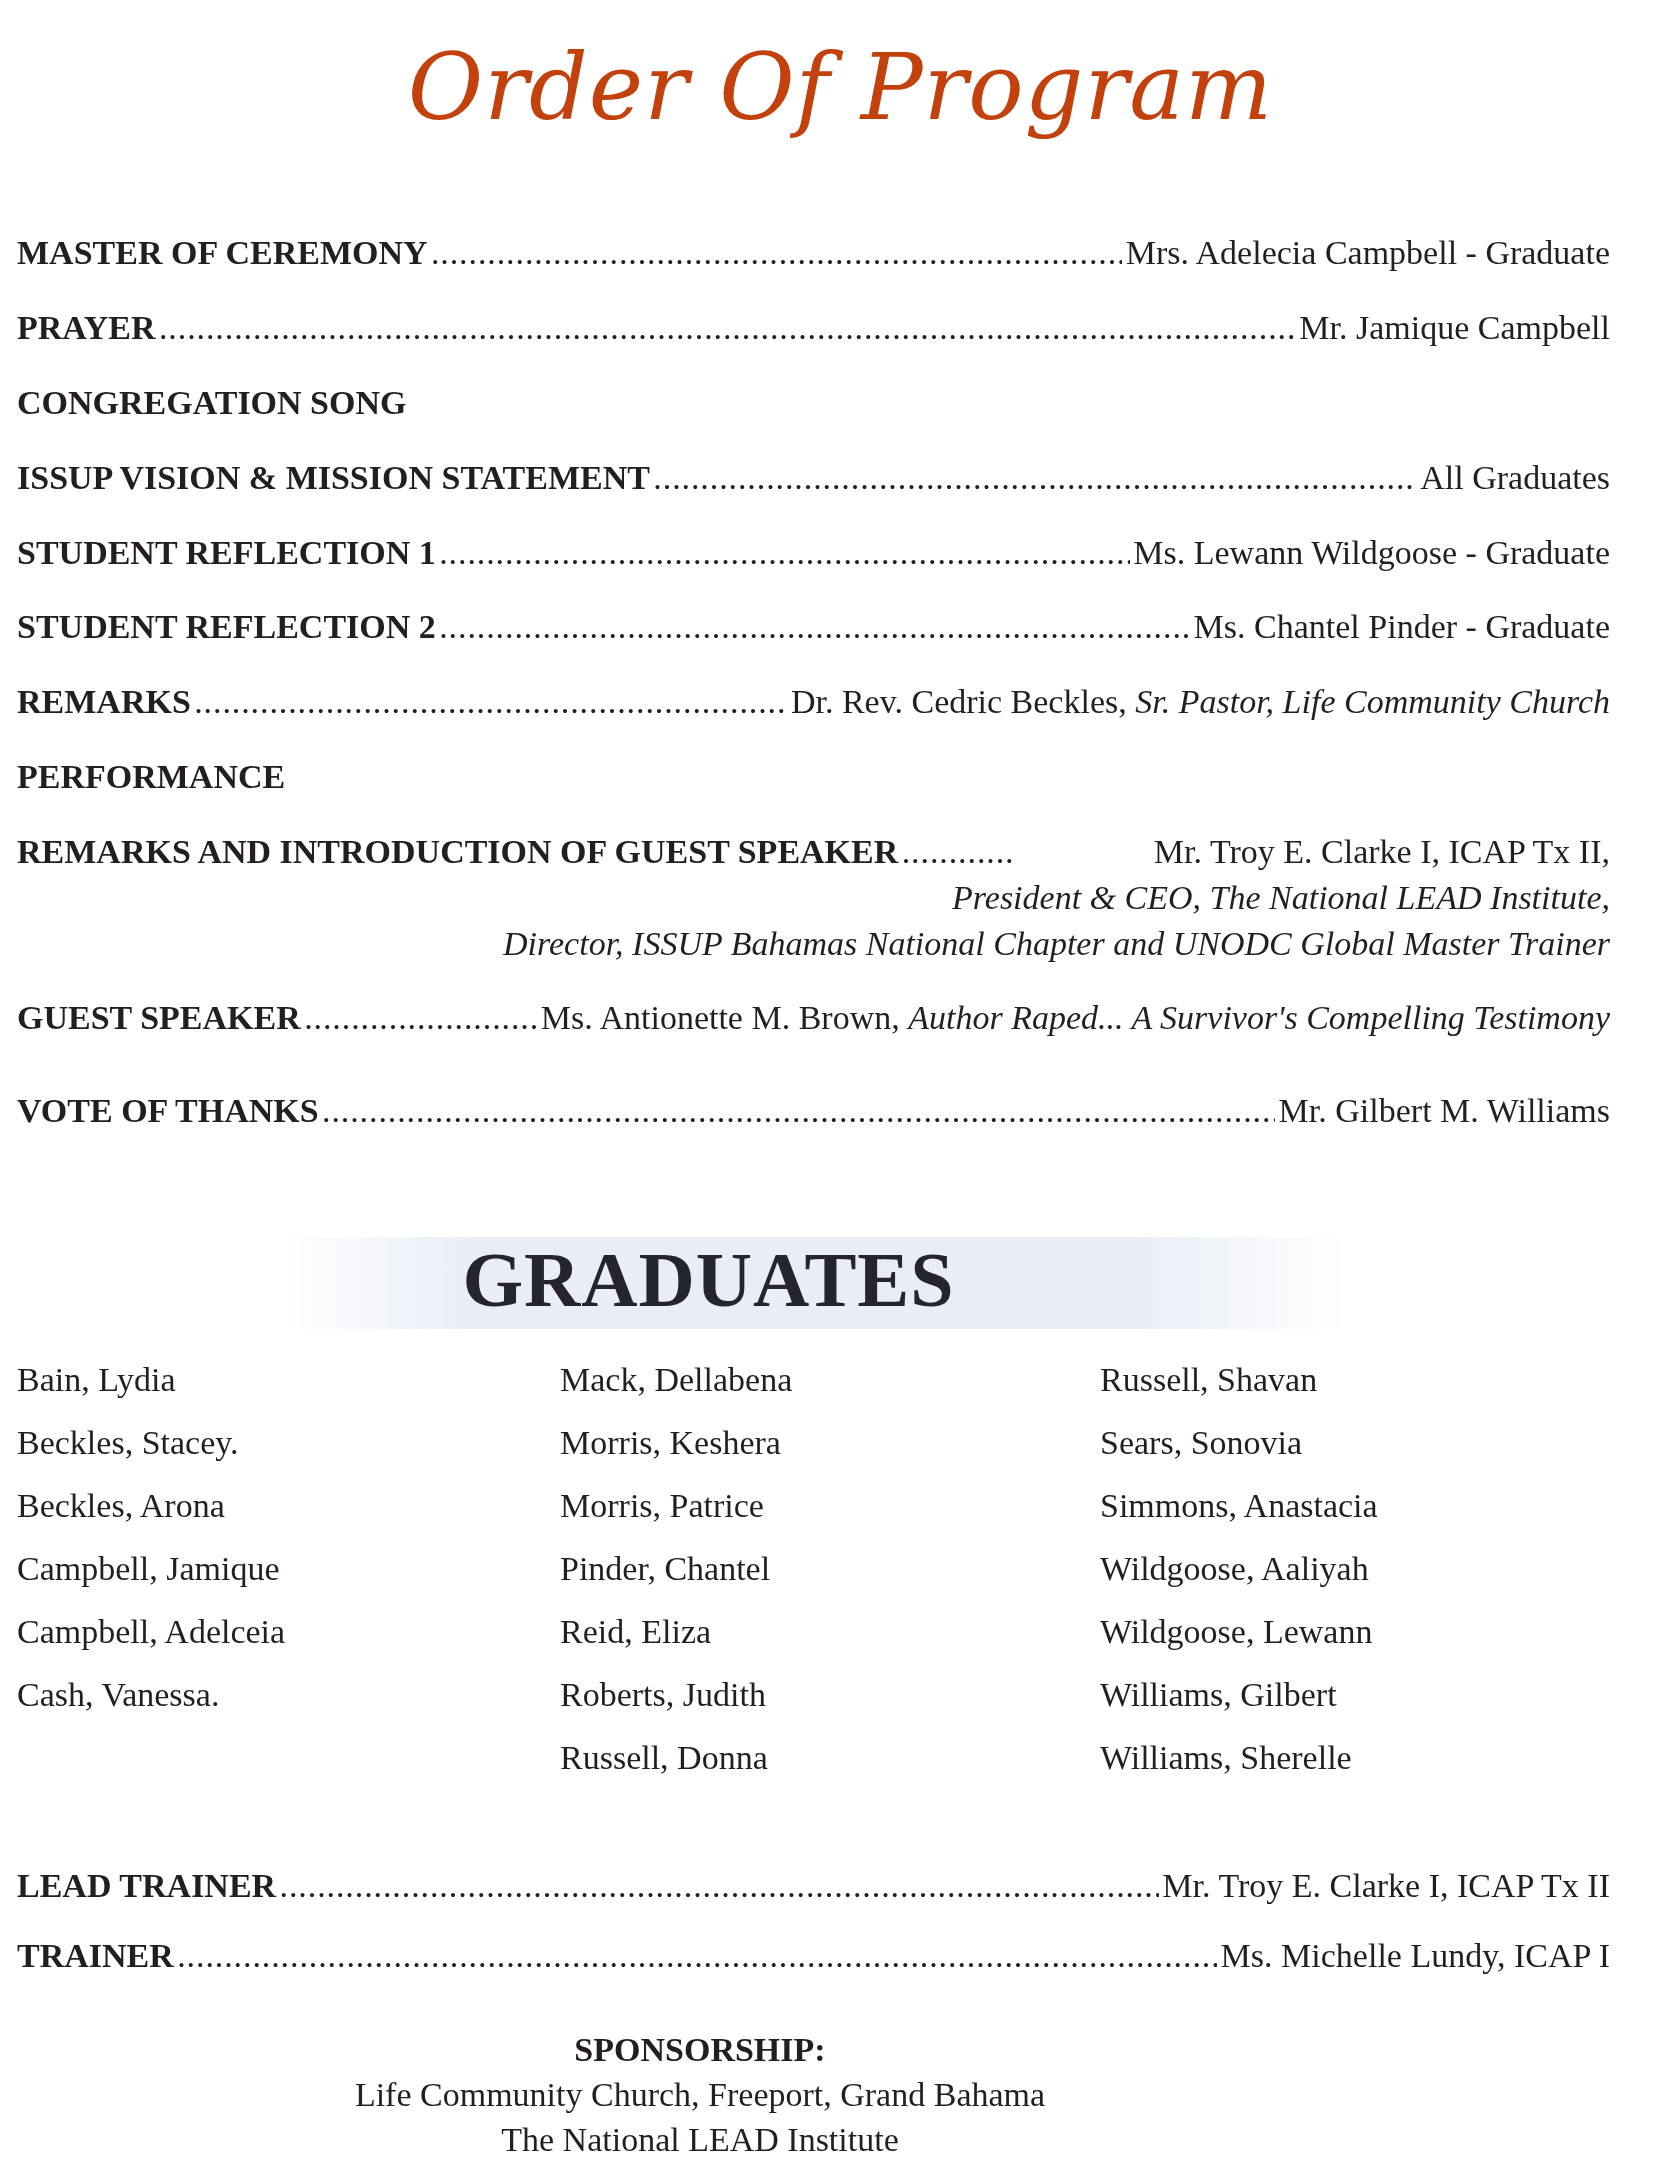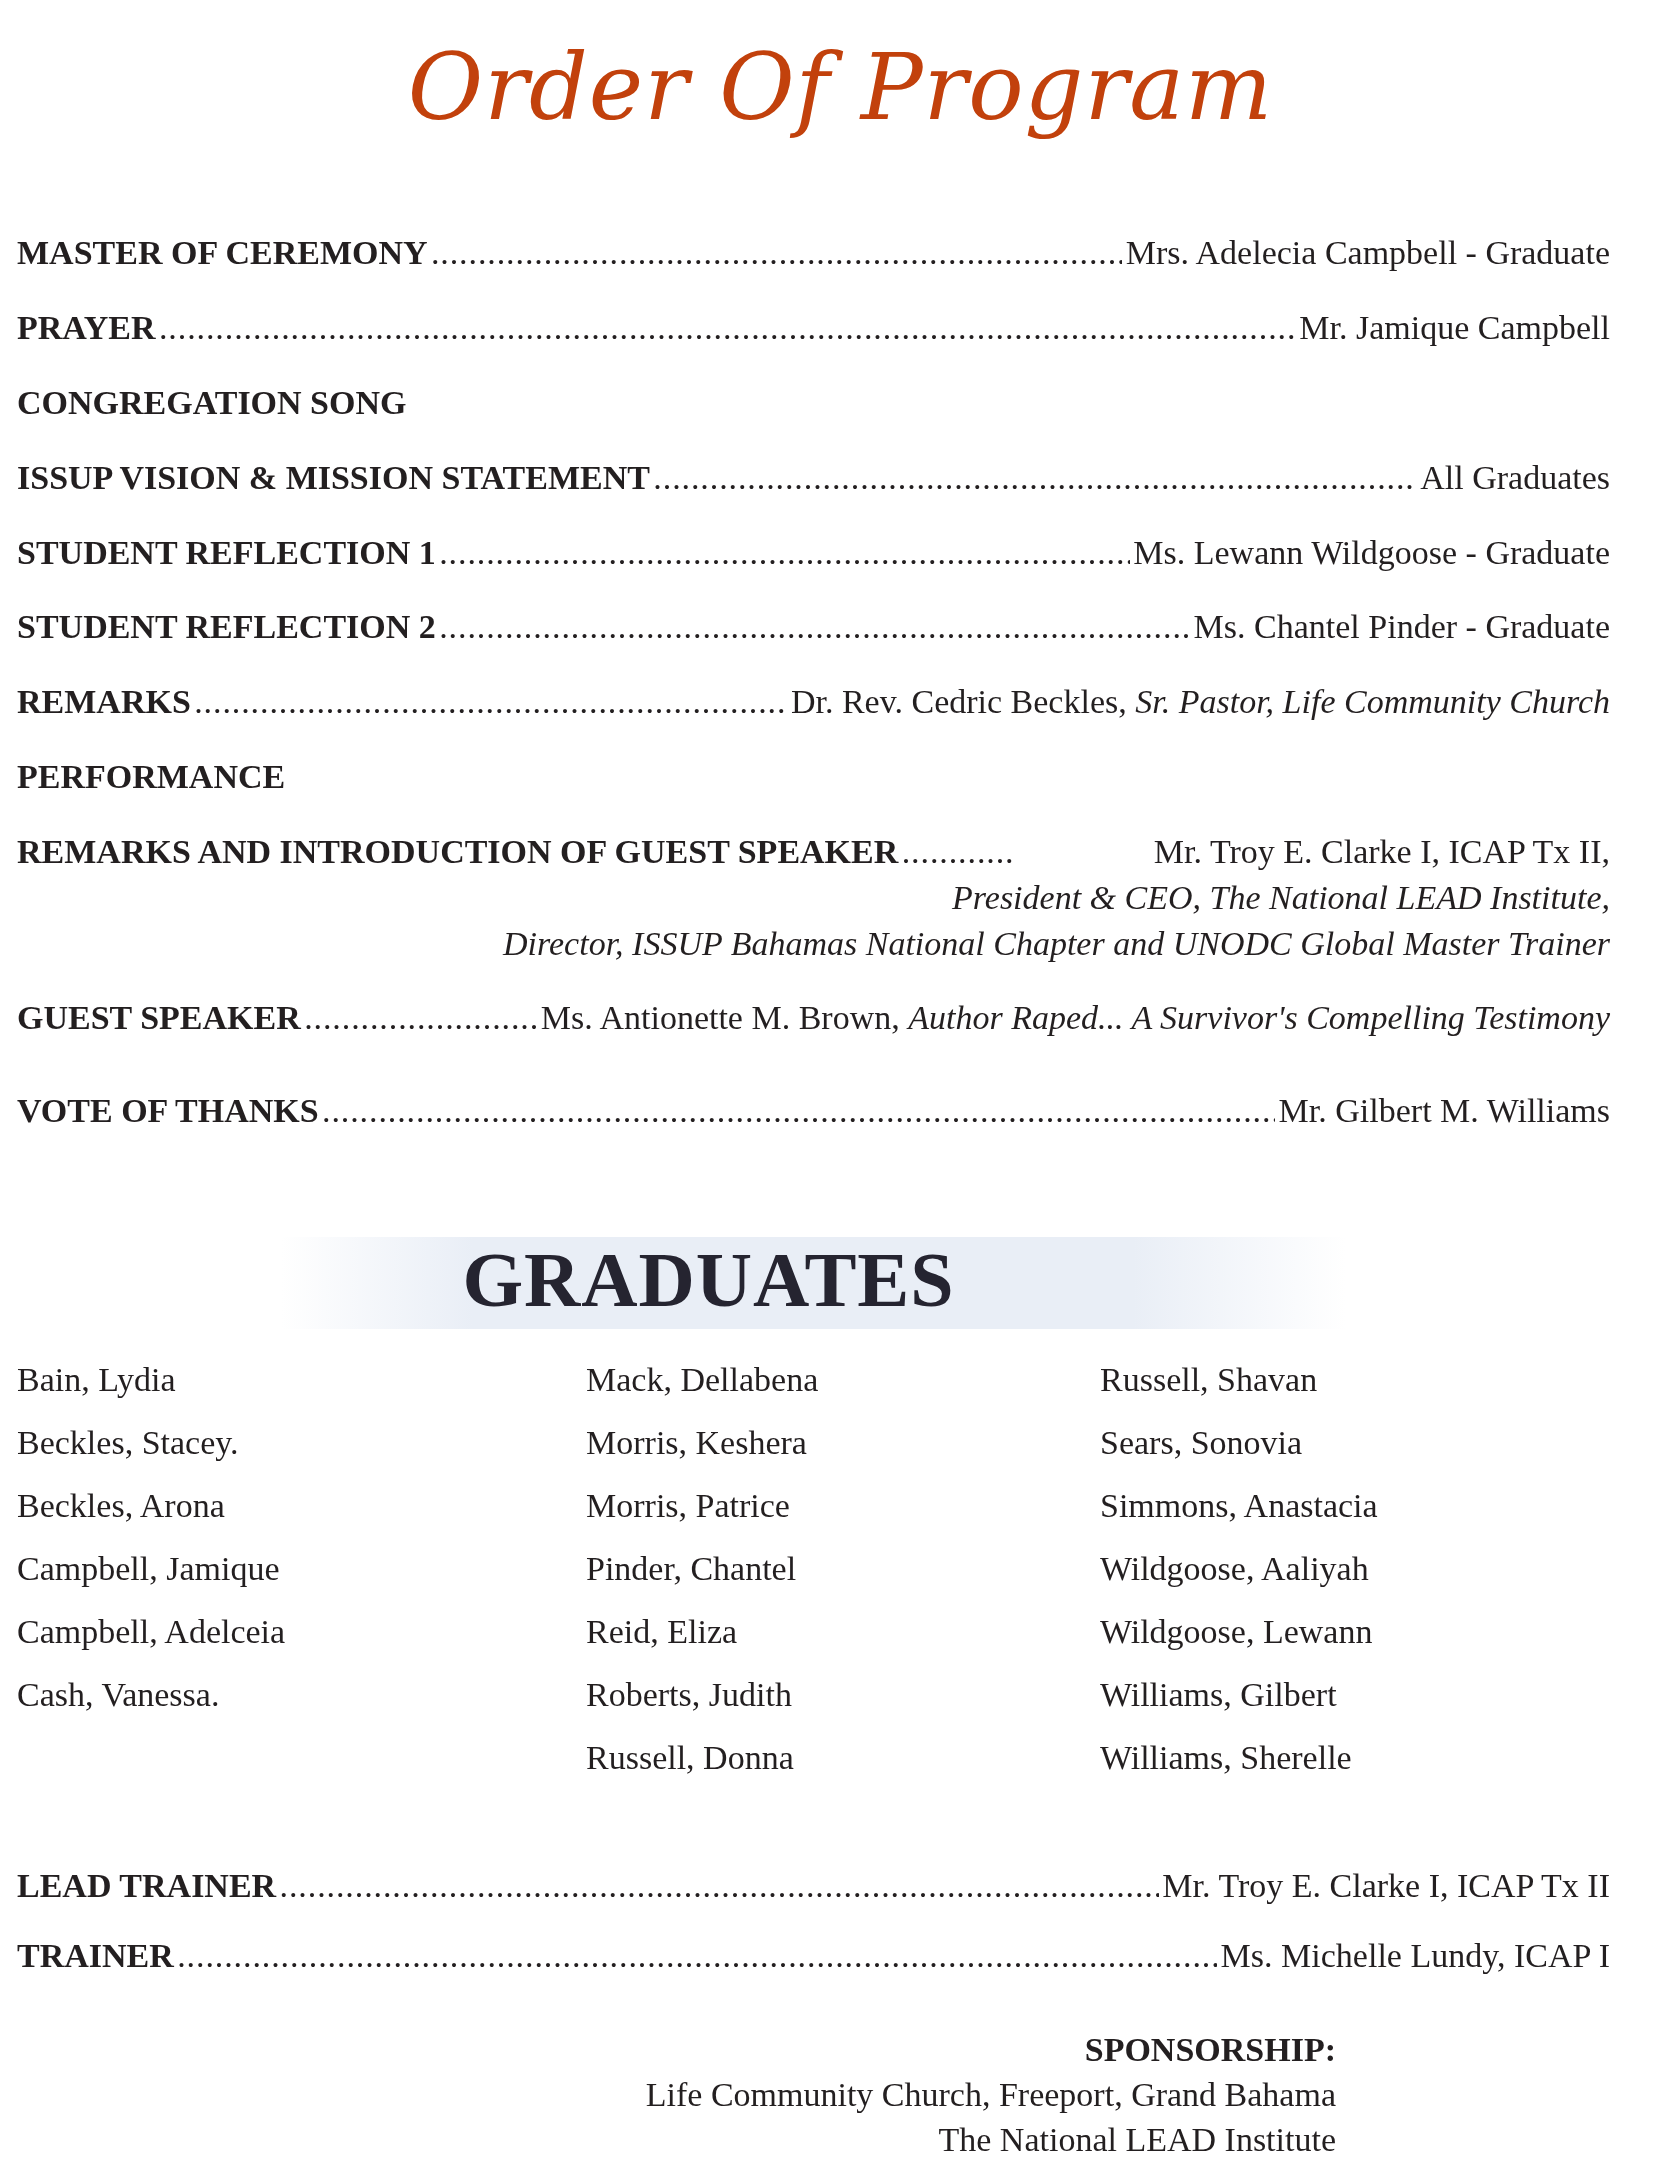--- a/index.html
+++ b/index.html
@@ -27,21 +27,21 @@
     position: absolute; top: 1237px; left: 281px; width: 1065px; height: 92px;
     background: linear-gradient(to right, rgba(233,238,246,0) 0%, #e9eef6 18%, #e9eef6 80%, rgba(233,238,246,0) 100%);
   }
   .grad-title {
     position: absolute; top: 1235px; left: 0; width: 1417px; text-align: center;
     font-weight: bold; font-size: 78px; color: #252430; letter-spacing: 0.9px;
   }
   .grads { position: absolute; top: 1359px; left: 17px; width: 1618px; font-size: 34px; }
   .gcol { position: absolute; top: 0; }
   .gname { height: 63px; line-height: 41px; white-space: nowrap; }
-  .spons { position: absolute; top: 2027px; left: 0; width: 1336px; text-align: right; font-size: 34px; line-height: 45px; }
+  .spons { position: absolute; top: 2027px; left: 0; width: 1336px; text-align: center; font-size: 34px; line-height: 45px; padding-left: 32px; }
   .spons .head { font-weight: bold; }
 </style>
 </head>
 <body>
 
 <div class="title">Order Of Program</div>
 
 <div class="prog" style="top:0;">
   <div class="row" style="top:232px;">
     <span class="label">MASTER OF CEREMONY</span>
@@ -114,21 +114,21 @@
 
 <div class="grads">
   <div class="gcol" style="left:0;">
     <div class="gname">Bain, Lydia</div>
     <div class="gname">Beckles, Stacey.</div>
     <div class="gname">Beckles, Arona</div>
     <div class="gname">Campbell, Jamique</div>
     <div class="gname">Campbell, Adelceia</div>
     <div class="gname">Cash, Vanessa.</div>
   </div>
-  <div class="gcol" style="left:569px;font-family:Liberation Serif, serif;">
+  <div class="gcol" style="left:543px;font-family:Liberation Serif, serif;">
     <div class="gname">Mack, Dellabena</div>
     <div class="gname">Morris, Keshera</div>
     <div class="gname">Morris, Patrice</div>
     <div class="gname">Pinder, Chantel</div>
     <div class="gname">Reid, Eliza</div>
     <div class="gname">Roberts, Judith</div>
     <div class="gname">Russell, Donna</div>
   </div>
   <div class="gcol" style="left:1083px;">
     <div class="gname">Russell, Shavan</div>

